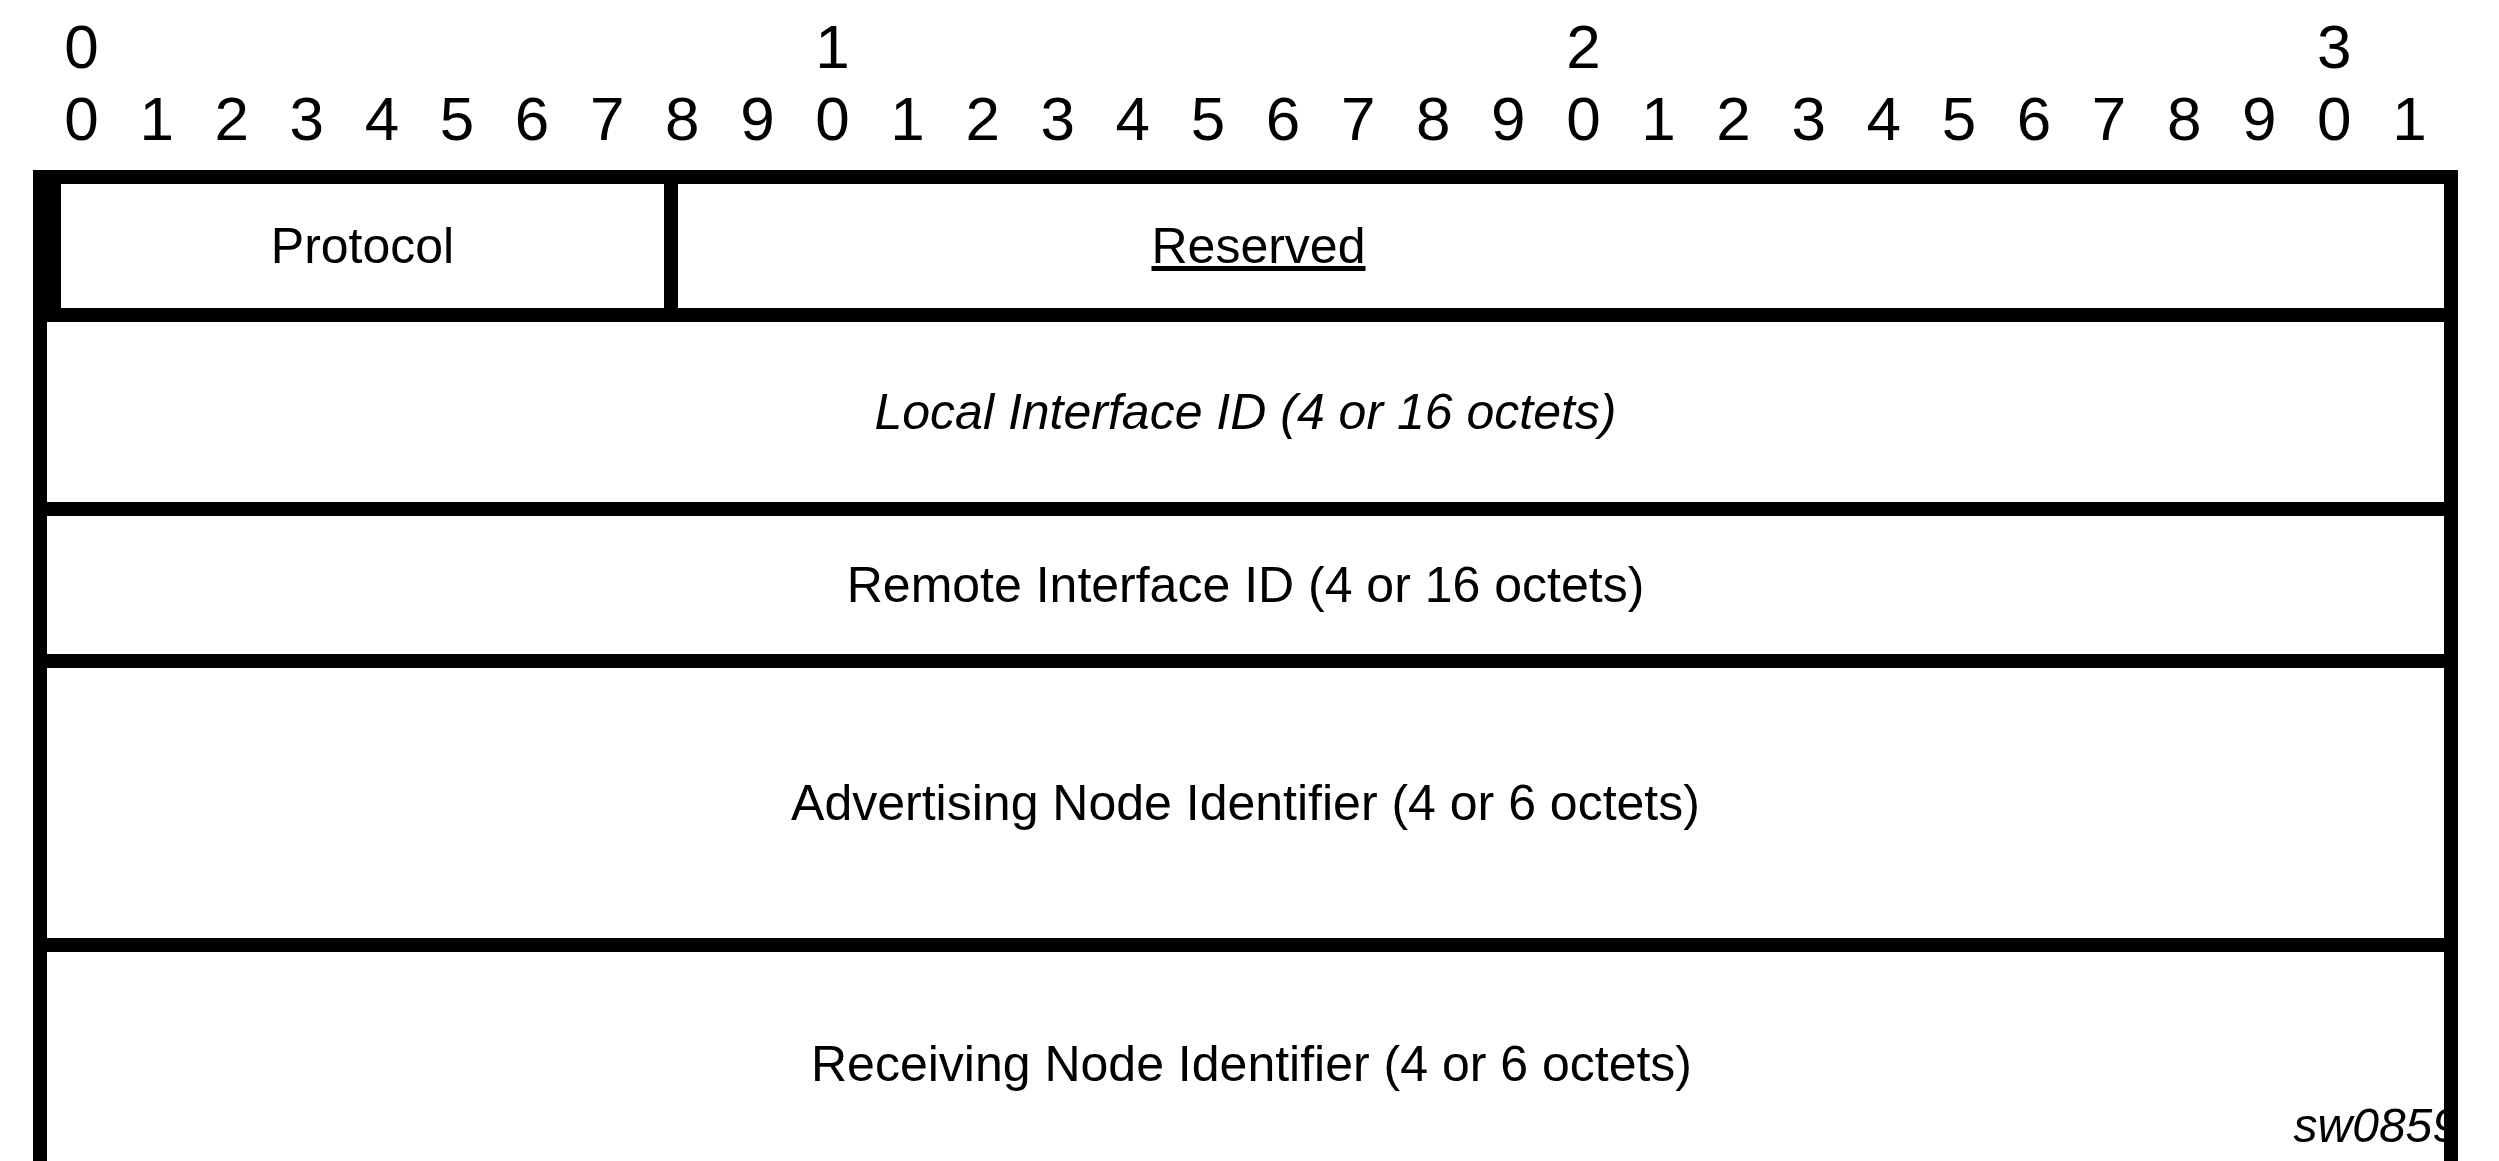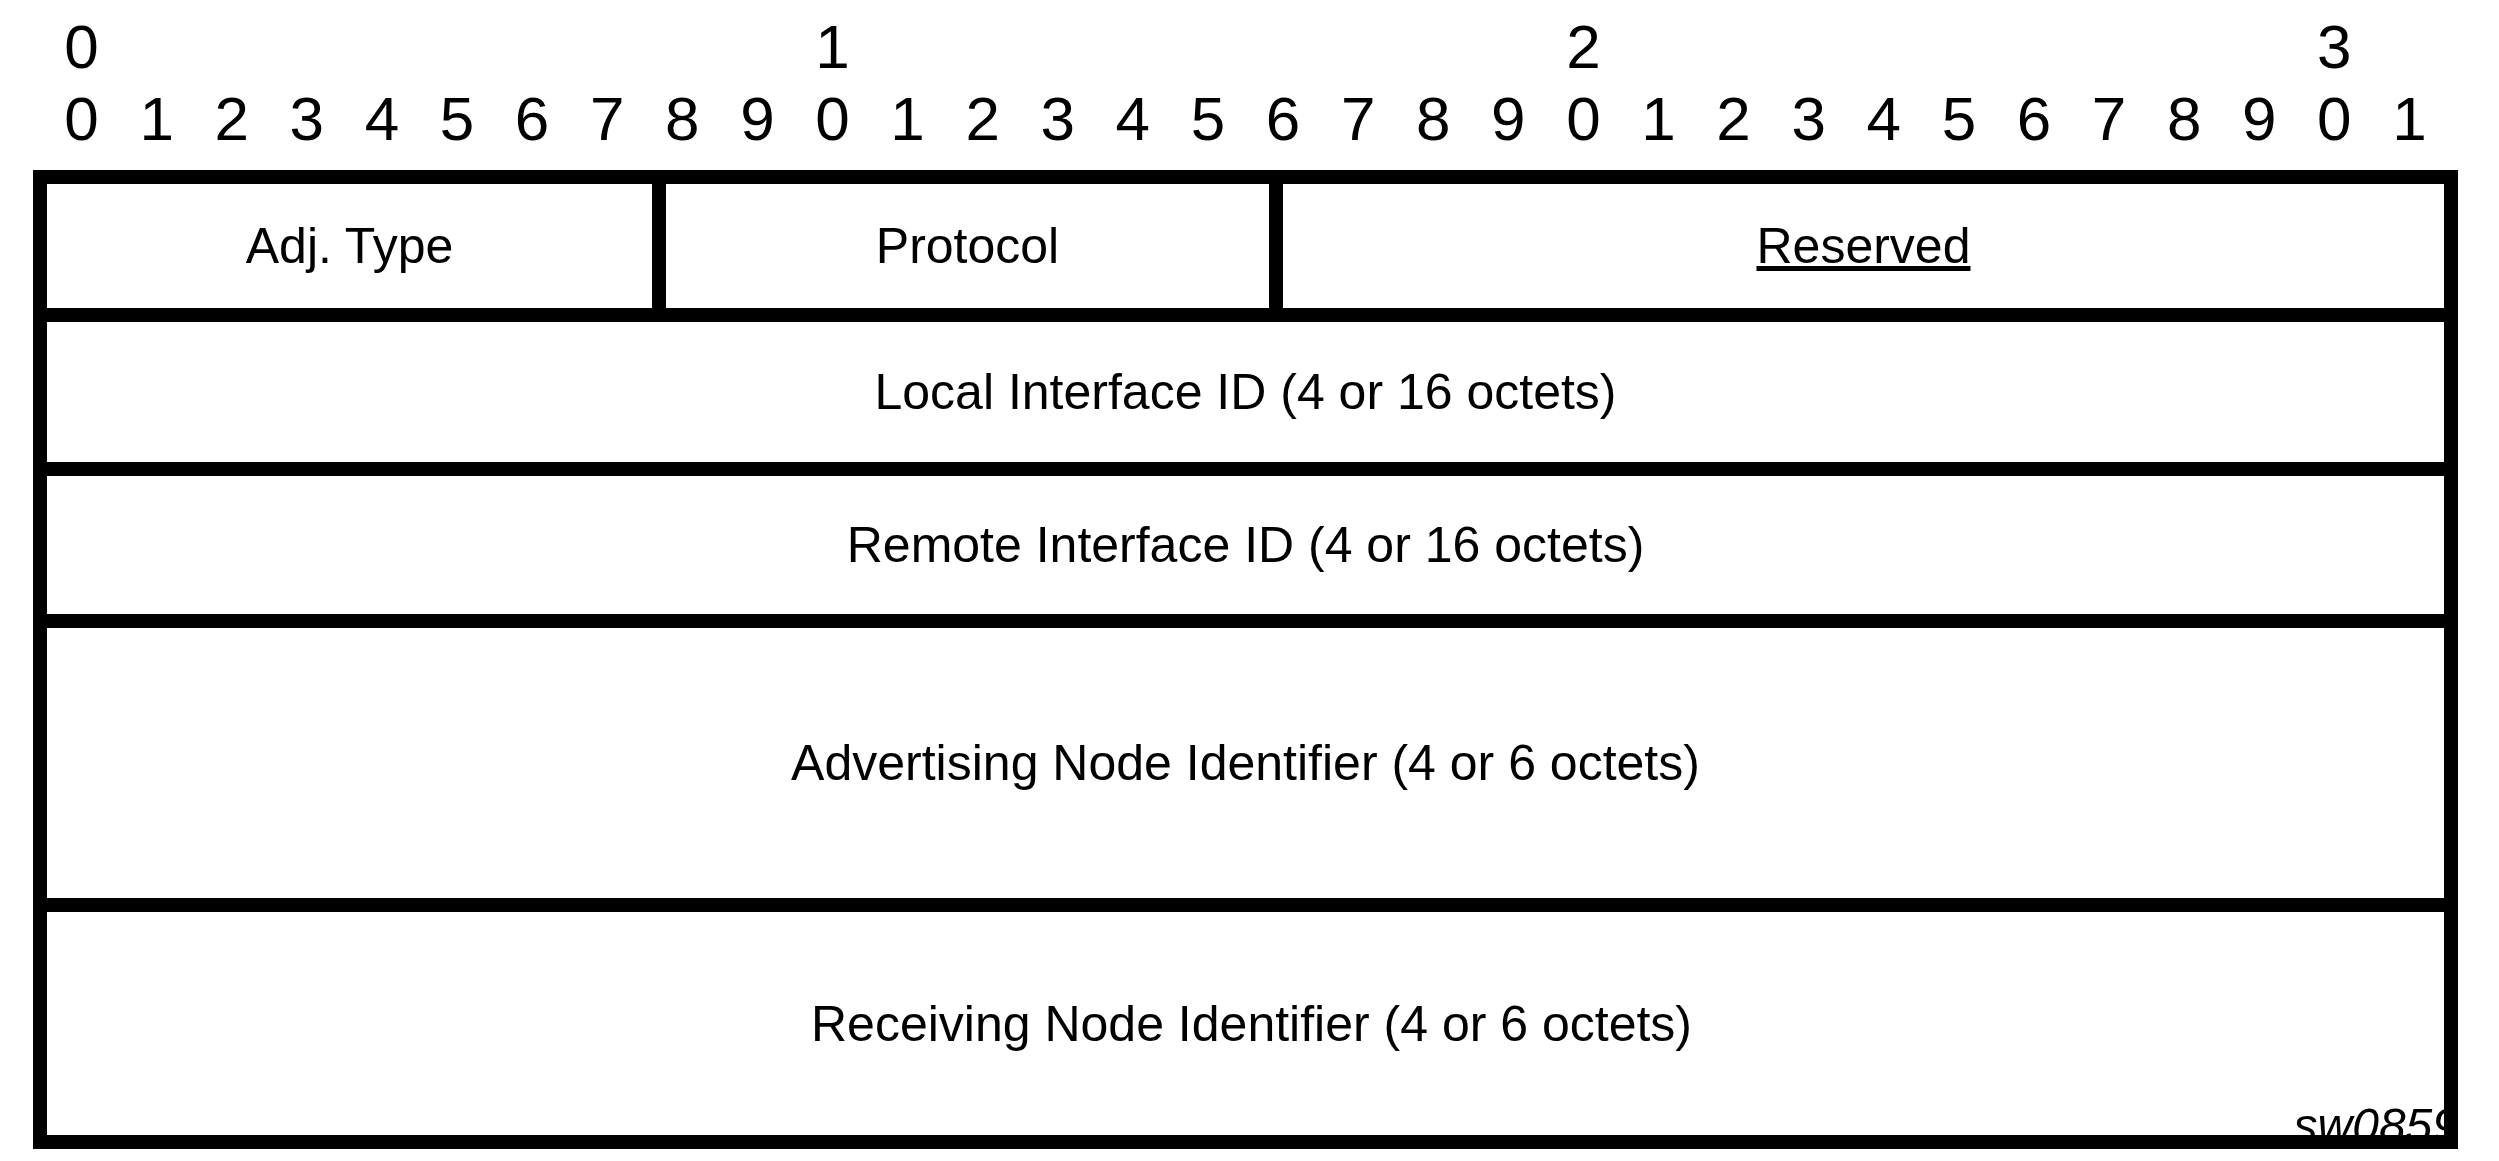--- a/index.html
+++ b/index.html
@@ -64,21 +64,21 @@
     justify-content: center;
     box-sizing: border-box;
     font-size: 50px;
     line-height: 1;
     text-align: center;
   }
   .row + .row {
     border-top: 14px solid #000000;
   }
   .row-fields   { height: 124px; justify-content: flex-start; }
-  .row-local    { height: 154px; }
+  .row-local    { height: 194px; font-style: italic; }
   .row-remote   { height: 152px; }
   .row-advert   { height: 284px; }
   .row-receive  { height: 237px; padding-left: 12px; }
 
   .cell {
     height: 100%;
     box-sizing: border-box;
     display: flex;
     align-items: center;
     justify-content: center;
@@ -141,23 +141,20 @@
     <span class="bit">7</span>
     <span class="bit">8</span>
     <span class="bit">9</span>
     <span class="bit">0</span>
     <span class="bit">1</span>
   </div>
 
   <div class="pdu-box">
 
     <div class="row row-fields">
-      <div class="cell cell-adj">
-        <span>Adj. Type</span>
-      </div>
       <div class="cell cell-protocol">
         <span>Protocol</span>
       </div>
       <div class="cell cell-reserved">
         <span>Reserved</span>
       </div>
     </div>
 
     <div class="row row-local">
       <span>Local Interface ID (4 or 16 octets)</span>

